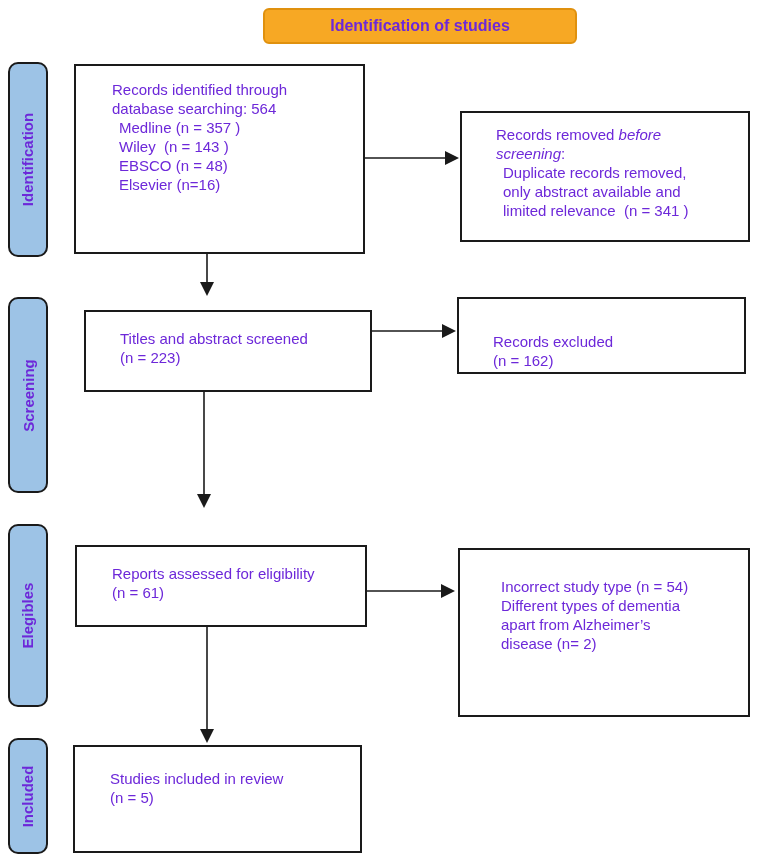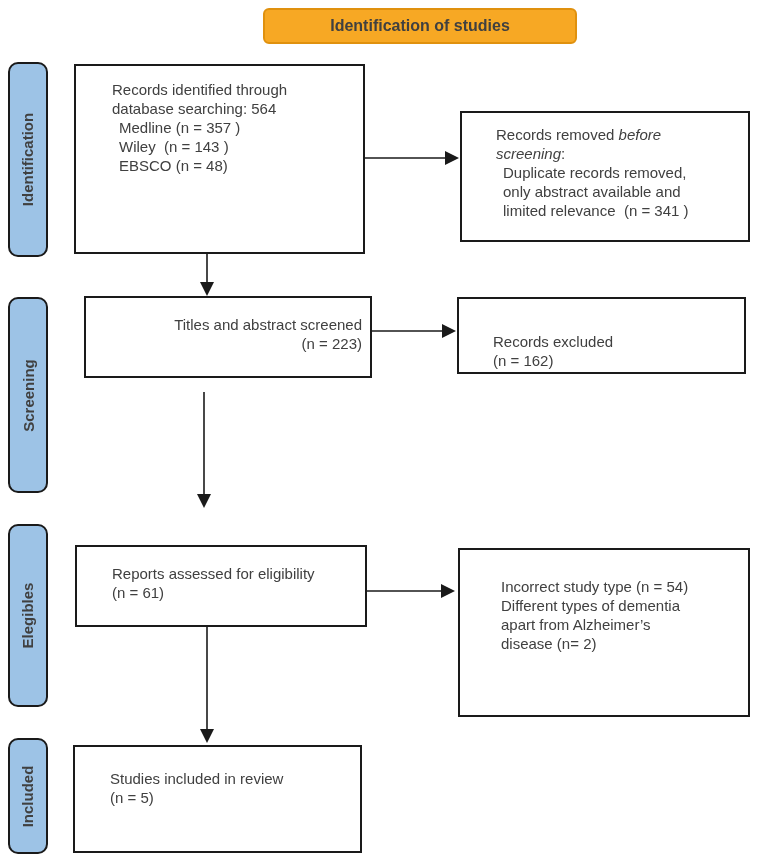--- a/index.html
+++ b/index.html
@@ -2,21 +2,21 @@
 <html style="--stage_fill: #9DC3E6; --header_fill: #F7A824; --header_border: #E0910E;"><head>
 <meta charset="utf-8">
 <style>
   html,body{margin:0;padding:0;background:#fff;}
   *{box-sizing:border-box;}
   #canvas{
     position:relative;
     width:757px;height:863px;
     background:#fff;
     font-family:"Liberation Sans","DejaVu Sans",sans-serif;
-    color:#404040;
+    color:#6d28d9;
     overflow:hidden;
   }
   .title-banner{
     position:absolute;
     left:263px;top:8px;width:314px;height:36px;
     background:var(--header_fill,#F7A824);
     border:2px solid var(--header_border,#E0910E);
     border-radius:6px;
     display:flex;align-items:center;justify-content:center;
     font-weight:bold;font-size:16px;
@@ -70,31 +70,32 @@
   <div class="stage" style="top:738px;height:116px;">
     <span class="stage-label">Included</span>
   </div>
 
   <div class="box" style="left:74px;top:64px;width:291px;height:190px;padding:14px 10px 10px 16px;">
     <div class="intro">Records identified through
 database searching: 564</div>
     <div class="item">Medline (n = 357 )</div>
     <div class="item">Wiley  (n = 143 )</div>
     <div class="item">EBSCO (n = 48)</div>
+    <div class="item">Elsevier (n=16)</div>
   </div>
 
   <div class="box" style="left:460px;top:111px;width:290px;height:131px;padding:12px 8px 8px 14px;">
     <div class="intro"><span>Records removed </span><i>before
 screening</i><span>:</span></div>
     <div class="item">Duplicate records removed,
 only abstract available and
 limited relevance  (n = 341 )</div>
   </div>
 
-  <div class="box" style="left:84px;top:296px;width:288px;height:82px;padding:17px 8px 23px 14px;text-align:right;">
+  <div class="box" style="left:84px;top:310px;width:288px;height:82px;padding:17px 8px 23px 14px;">
     <div class="txt">Titles and abstract screened
 (n = 223)</div>
   </div>
 
   <div class="box" style="left:457px;top:297px;width:289px;height:77px;padding:33px 8px 8px 14px;">
     <div class="txt">Records excluded
 (n = 162)</div>
   </div>
 
   <div class="box" style="left:75px;top:545px;width:292px;height:82px;padding:17px 8px 8px 15px;">

